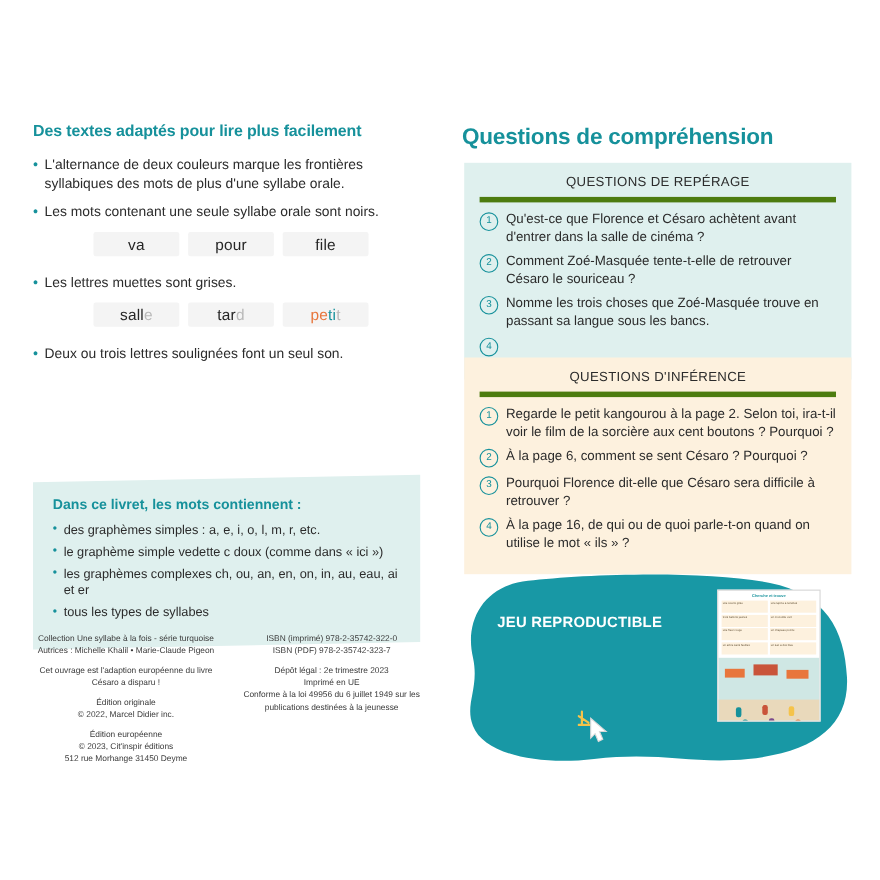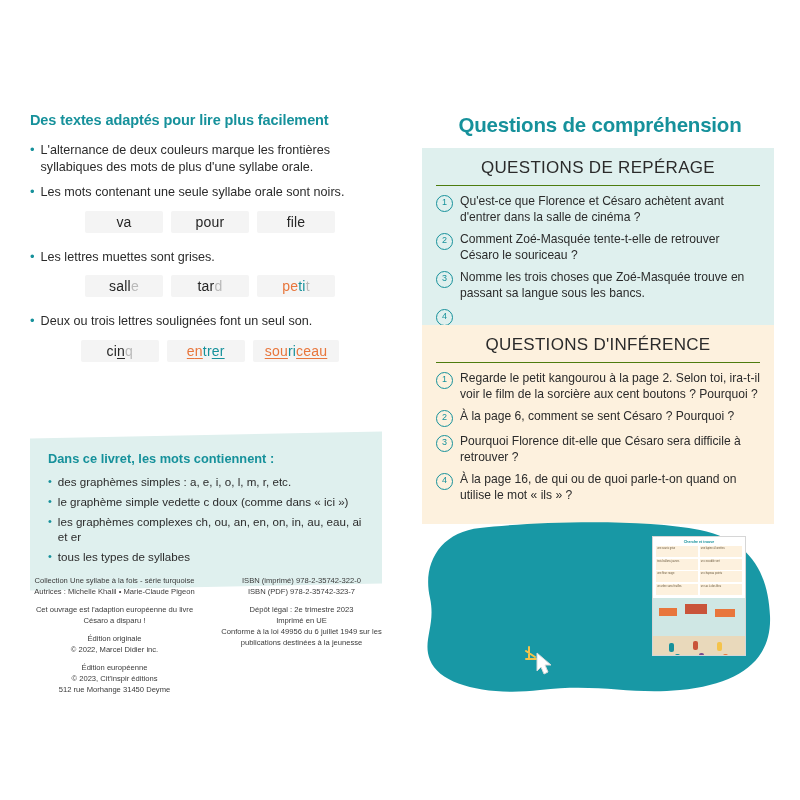--- a/index.html
+++ b/index.html
@@ -127,46 +127,46 @@
 
   
   .right-title {
     position: absolute;
     left: 420px;
     top: 113px;
     width: 360px;
     color: #16919b;
     font-weight: bold;
     font-size: 20.5px;
-    text-align: center;
+    text-align: left;
     letter-spacing: -0.2px;
   }
   .qbox {
     position: absolute;
     left: 422px;
     width: 352px;
     box-sizing: border-box;
     padding: 10px 14px 14px 14px;
   }
   .qbox.teal {
     top: 148px;
     background: #dff0ee;
   }
   .qbox.cream {
     top: 325px;
     background: #fdf1de;
   }
   .qbox-title {
     text-align: center;
     color: #2b2b2b;
-    font-size: 17px;
+    font-size: 12px;
     letter-spacing: 0.3px;
     padding-bottom: 7px;
     margin-bottom: 8px;
-    border-bottom: 1px solid #4d7c0f;
+    border-bottom: 5px solid #4d7c0f;
   }
   .q-row {
     display: flex;
     align-items: flex-start;
     margin-bottom: 7px;
   }
   .q-num {
     flex: 0 0 auto;
     width: 15px; height: 15px;
     border-radius: 50%;
@@ -303,25 +303,20 @@
           <span class="bullet-text">Les lettres muettes sont grises.</span>
         </div>
         <div class="word-row">
           <span class="word"><span class="syl-black">sall</span><span class="syl-grey">e</span></span>
           <span class="word"><span class="syl-black">tar</span><span class="syl-grey">d</span></span>
           <span class="word"><span class="syl-a">pe</span><span class="syl-b">ti</span><span class="syl-grey">t</span></span>
         </div>
         <div class="bullet-row">
           <span class="bullet-dot">•</span>
           <span class="bullet-text">Deux ou trois lettres soulignées font un seul son.</span>
-        </div>
-        <div class="word-row">
-          <span class="word"><span class="syl-black">ci</span><span class="syl-black syl-u">n</span><span class="syl-grey">q</span></span>
-          <span class="word"><span class="syl-a syl-u">e</span><span class="syl-a syl-u">n</span><span class="syl-b">tr</span><span class="syl-b syl-u">er</span></span>
-          <span class="word"><span class="syl-a syl-u">sou</span><span class="syl-b">ri</span><span class="syl-a syl-u">ceau</span></span>
         </div>
       </div>
   </div>
 
   <div class="info-box">
     <div class="info-inner">
       <div class="info-title">Dans ce livret, les mots contiennent :</div>
       <div id="info-items">
           <div class="info-li">
             <span class="bullet-dot">•</span>
@@ -409,20 +404,21 @@
       </div>
   </div>
 
   <div class="blob">
     <svg width="356" height="185" viewBox="0 0 356 185" xmlns="http://www.w3.org/2000/svg">
       <path d="M60 8 C20 12 2 44 10 78 C16 106 2 120 10 140 C20 166 70 176 120 170 C180 163 210 175 260 170 C320 164 352 140 350 96 C348 52 330 20 280 10 C220 -2 110 2 60 8 Z" fill="#1898a5"></path>
     </svg>
   </div>
 
   <div class="promo-text">
+    <div class="promo-title">JEU REPRODUCTIBLE</div>
   </div>
 
   <div class="cursor">
     <svg width="34" height="34" viewBox="0 0 34 34" xmlns="http://www.w3.org/2000/svg">
       <path d="M4 2 L4 14 M1 6 L10 12 M1 14 L11 14" stroke="#f5c34a" stroke-width="2" stroke-linecap="round" fill="none"></path>
       <path d="M12 8 L12 26 L16 22 L19 29 L23 27 L20 20 L26 20 Z" fill="#ffffff" stroke="#d9d9d9" stroke-width="1"></path>
     </svg>
   </div>
 
   <div class="mini-poster">

